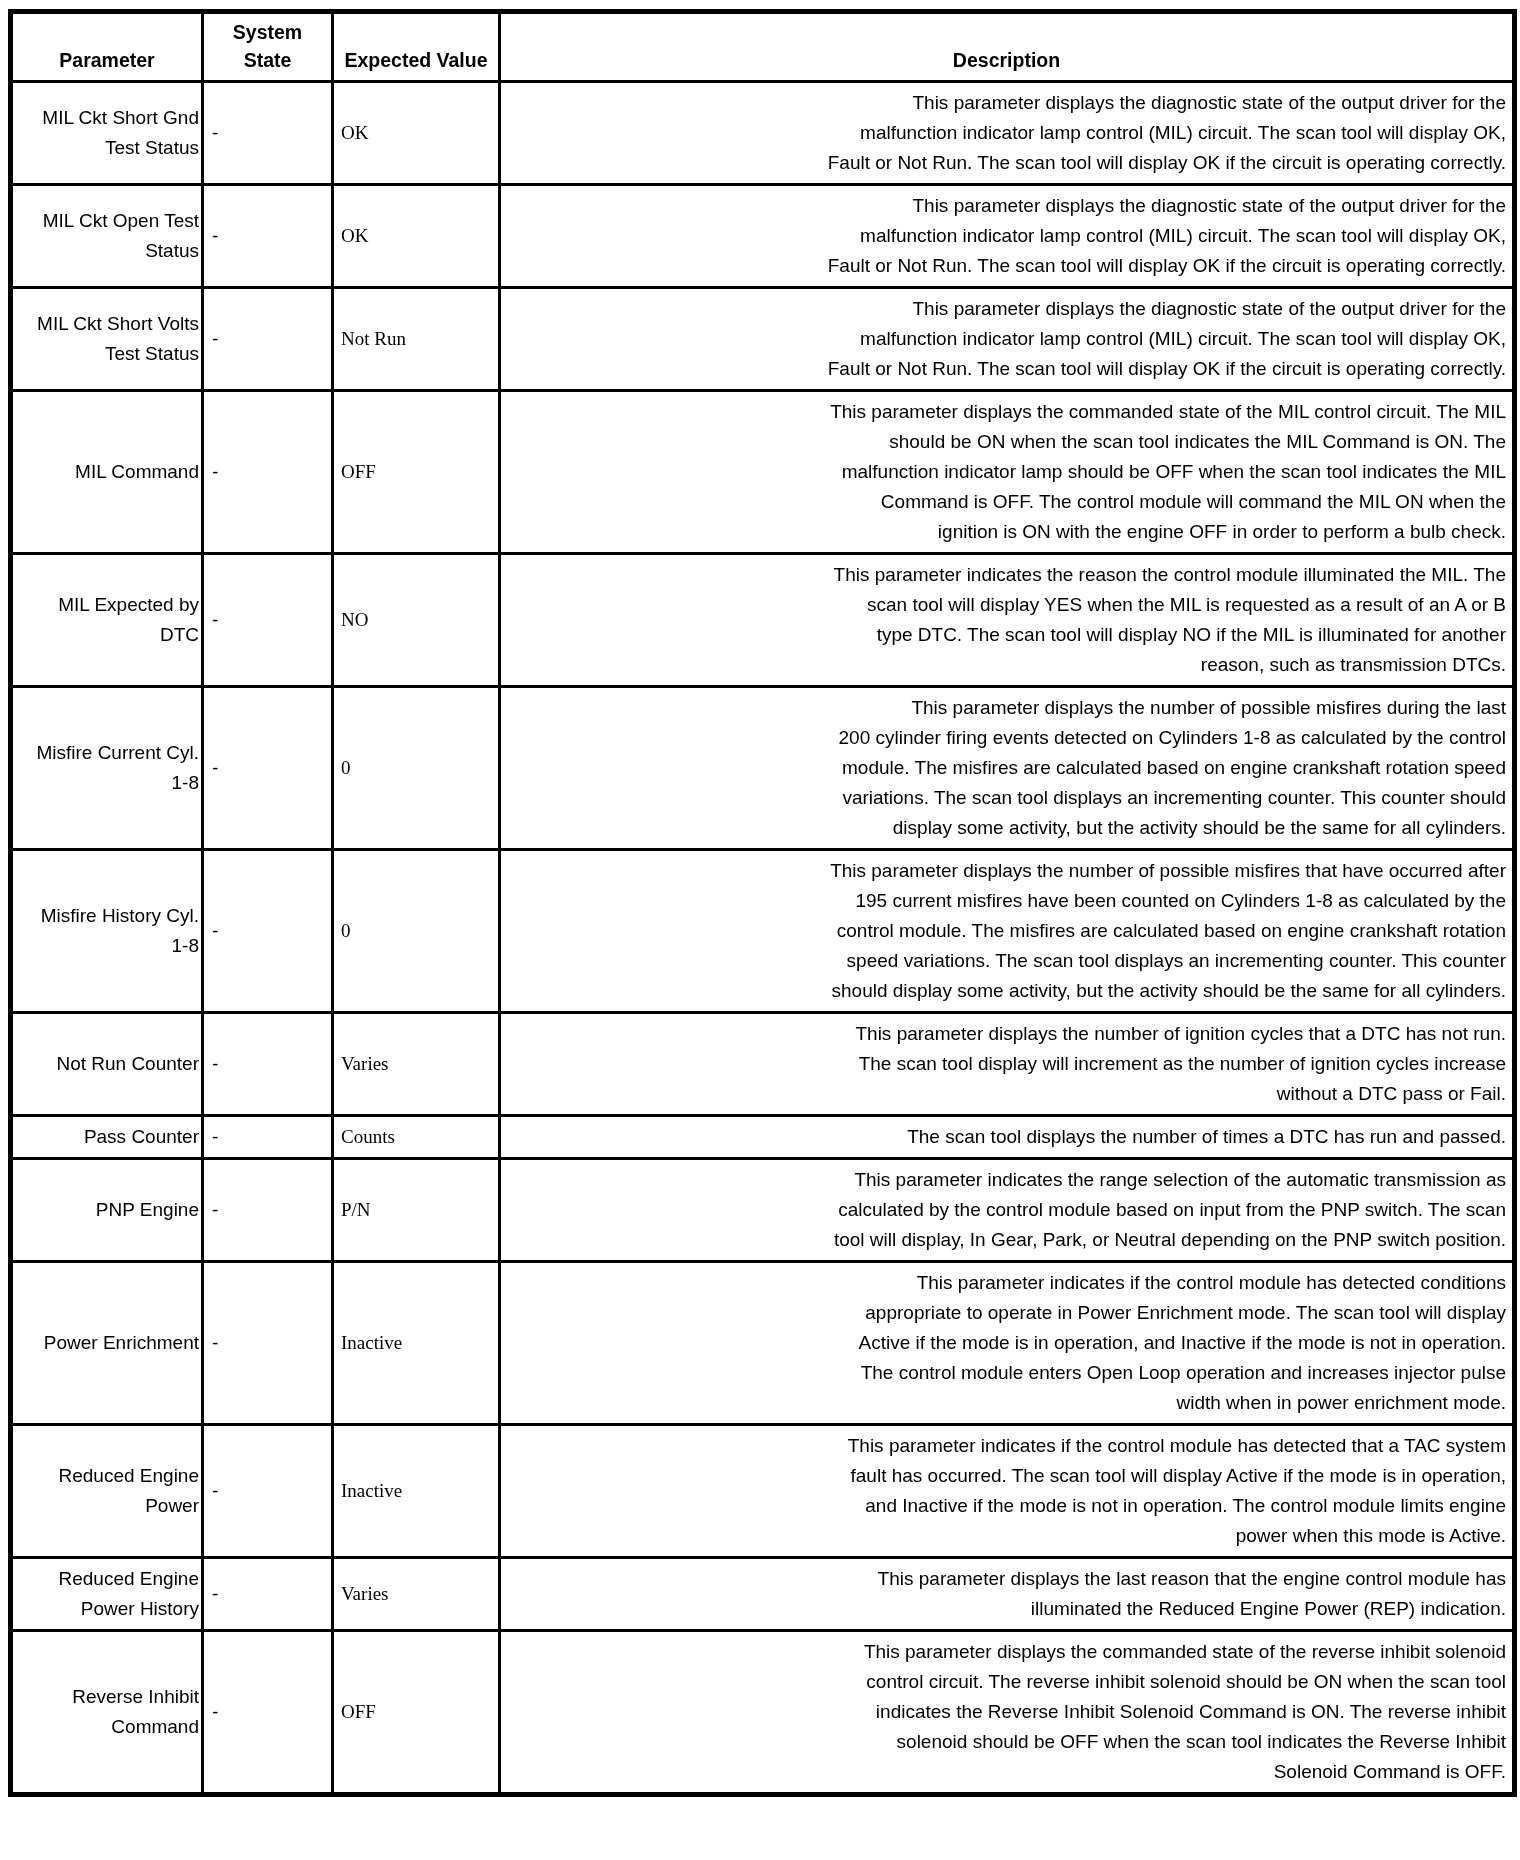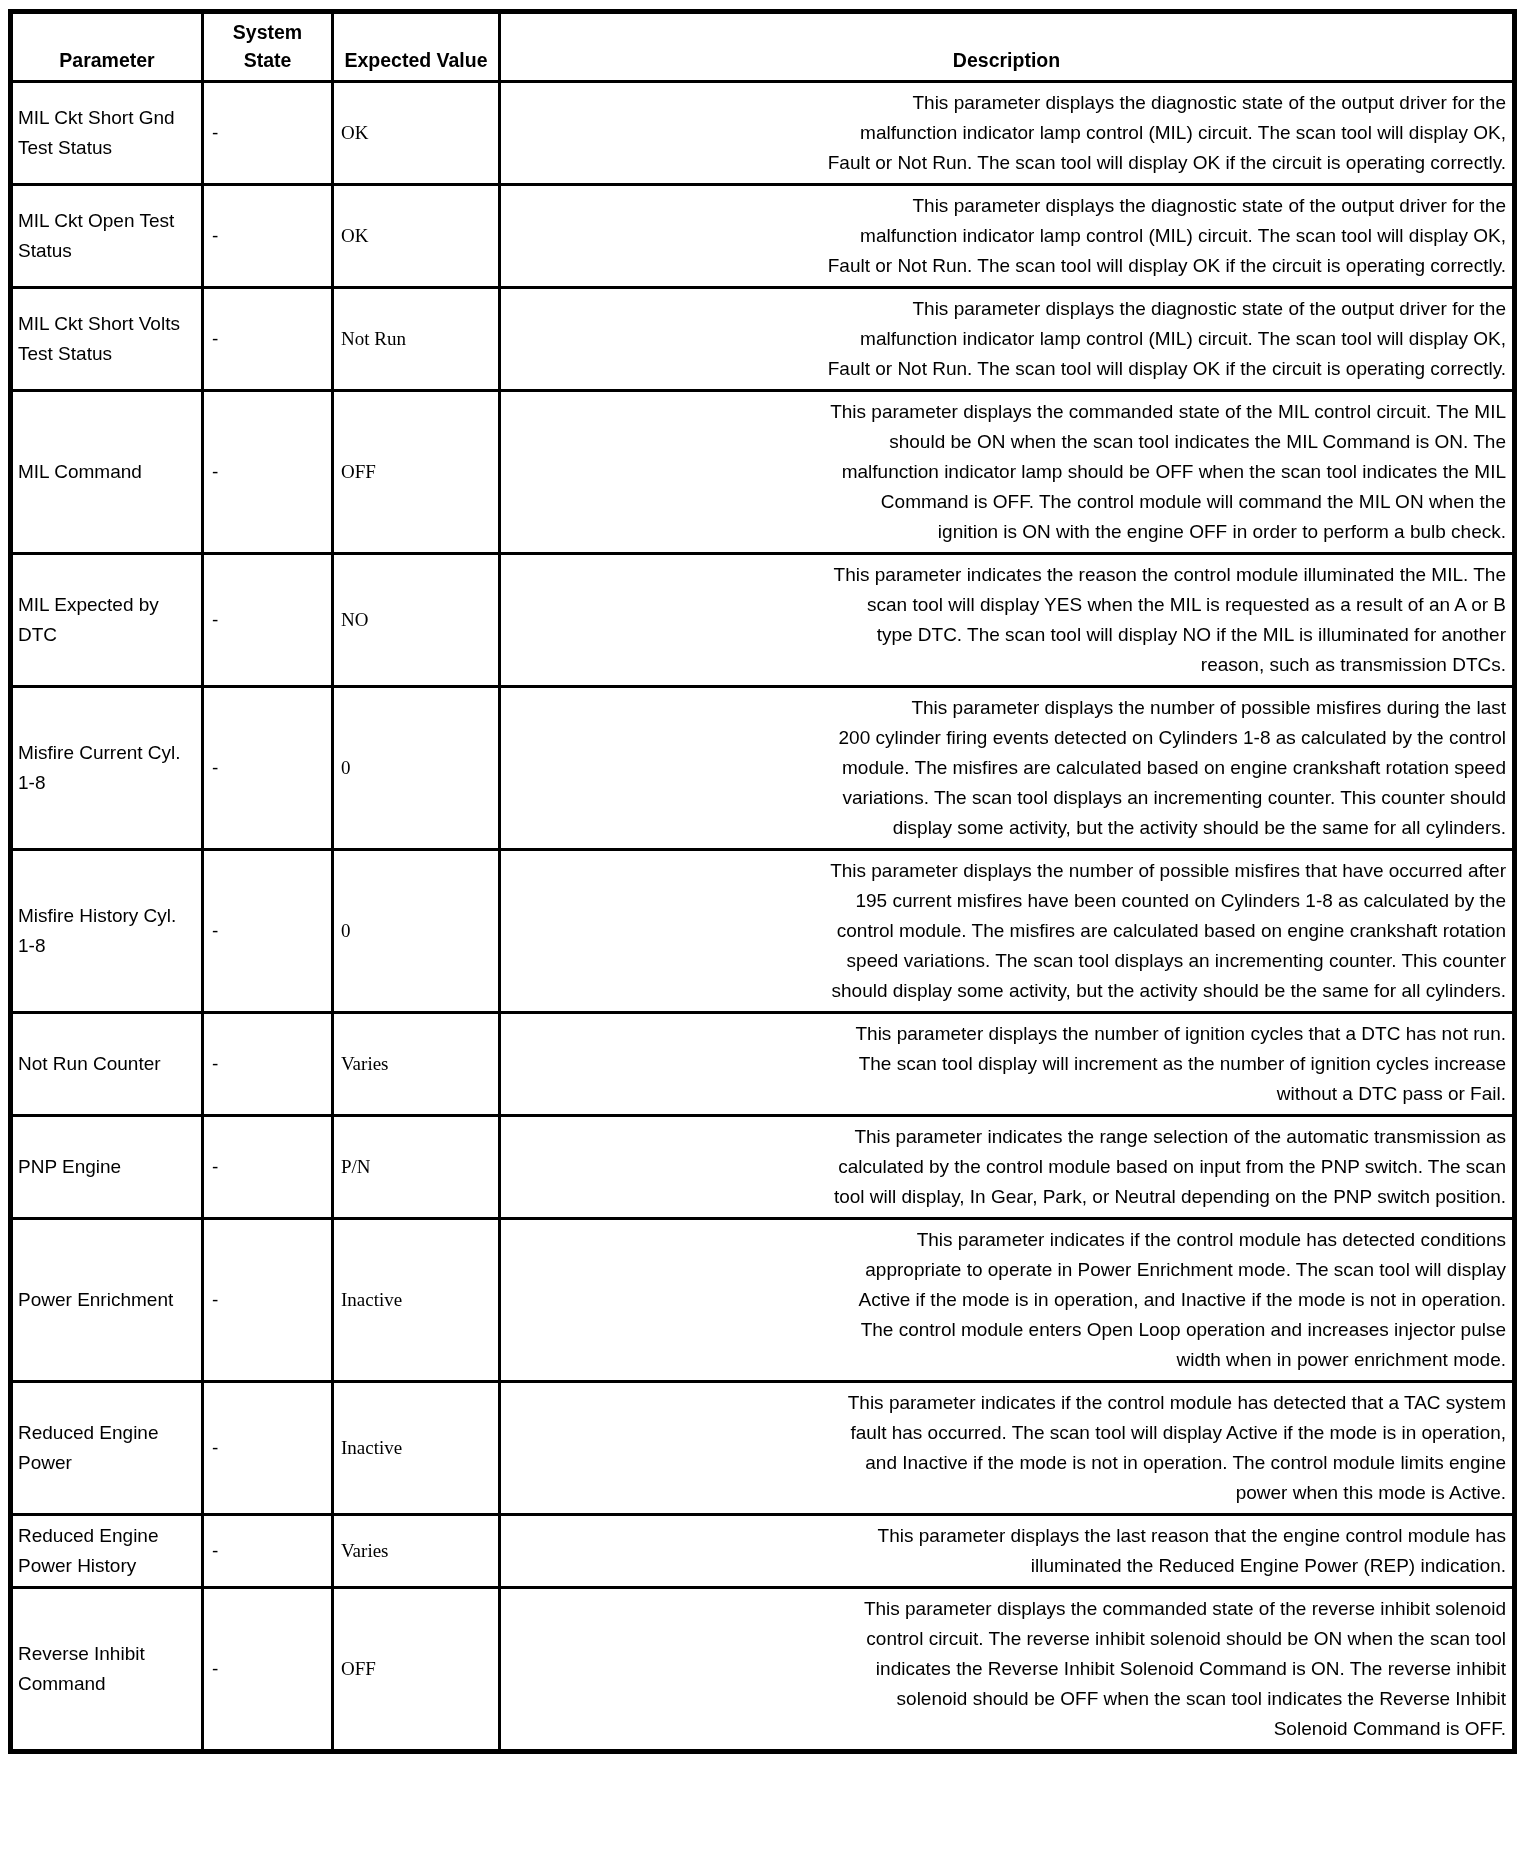--- a/index.html
+++ b/index.html
@@ -31,21 +31,21 @@
   }
   th {
     font-weight: bold;
     text-align: center;
     vertical-align: bottom;
     padding: 4px 2px 6px 2px;
     font-size: 19.5px;
     line-height: 28px;
   }
   td { vertical-align: middle; padding: 5px 4px; }
-  td.c-param { padding-left: 5px; padding-right: 2px; text-align: left; margin-left: 48px; }
+  td.c-param { padding-left: 5px; padding-right: 2px; text-align: right; margin-left: 48px; }
   td.c-state { padding-left: 8px; text-align: left; }
   td.c-value { padding-left: 7px; text-align: left; font-family: Liberation Serif, serif; }
   td.c-desc  { padding-left: 10px; padding-right: 6px; text-align: right; }
 </style>
 </head>
 <body>
 
 <div class="page">
   <table class="param-table">
     <colgroup>
@@ -135,20 +135,26 @@
   </tr>
         <tr>
     <td class="c-param">Not Run Counter</td>
     <td class="c-state">-</td>
     <td class="c-value">Varies</td>
     <td class="c-desc">This parameter displays the number of ignition cycles that a DTC has not run.
 The scan tool display will increment as the number of ignition cycles increase
 without a DTC pass or Fail.</td>
   </tr>
         <tr>
+    <td class="c-param">Pass Counter</td>
+    <td class="c-state">-</td>
+    <td class="c-value">Counts</td>
+    <td class="c-desc">The scan tool displays the number of times a DTC has run and passed.</td>
+  </tr>
+        <tr>
     <td class="c-param">PNP Engine</td>
     <td class="c-state">-</td>
     <td class="c-value">P/N</td>
     <td class="c-desc">This parameter indicates the range selection of the automatic transmission as
 calculated by the control module based on input from the PNP switch. The scan
 tool will display, In Gear, Park, or Neutral depending on the PNP switch position.</td>
   </tr>
         <tr>
     <td class="c-param">Power Enrichment</td>
     <td class="c-state">-</td>

